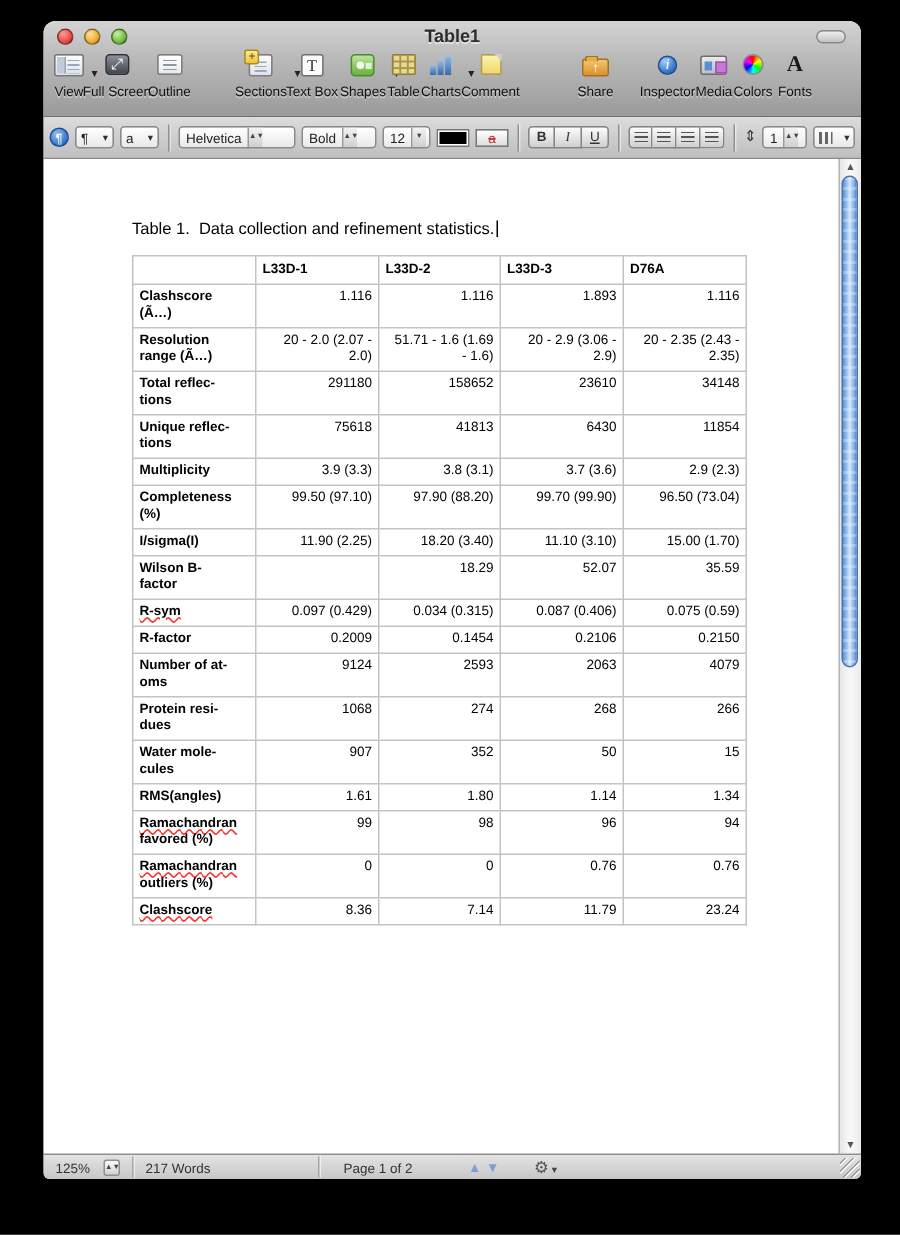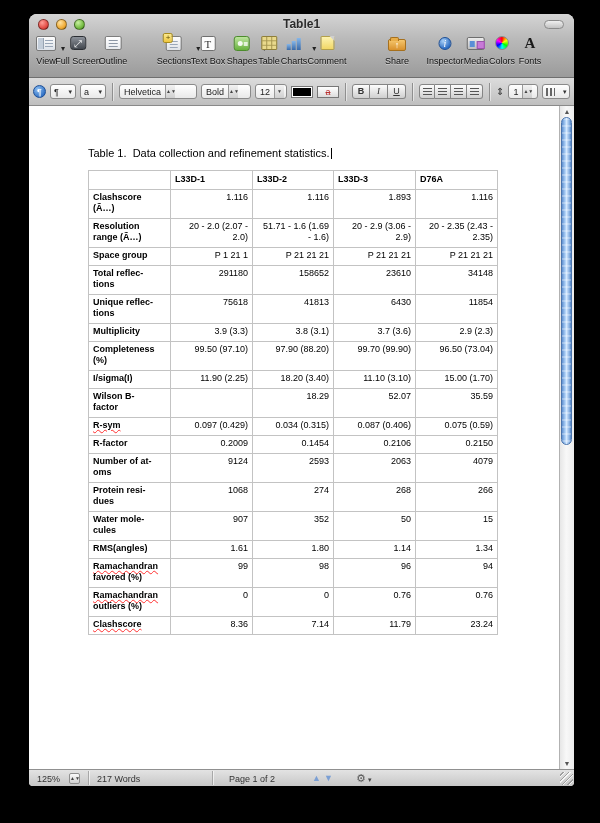--- a/index.html
+++ b/index.html
@@ -350,27 +350,20 @@
 range (Ã…)</th>
             <td>20  - 2.0 (2.07 -
 2.0)</td>
             <td>51.71  - 1.6 (1.69
 - 1.6)</td>
             <td>20  - 2.9 (3.06 -
 2.9)</td>
             <td>20  - 2.35 (2.43 -
 2.35)</td>
           </tr>
-          <tr class="single">
-            <th>Space group</th>
-            <td>P 1 21 1</td>
-            <td>P 21 21 21</td>
-            <td>P 21 21 21</td>
-            <td>P 21 21 21</td>
-          </tr>
           <tr>
             <th>Total reflec-
 tions</th>
             <td>291180</td>
             <td>158652</td>
             <td>23610</td>
             <td>34148</td>
           </tr>
           <tr>
             <th>Unique reflec-

